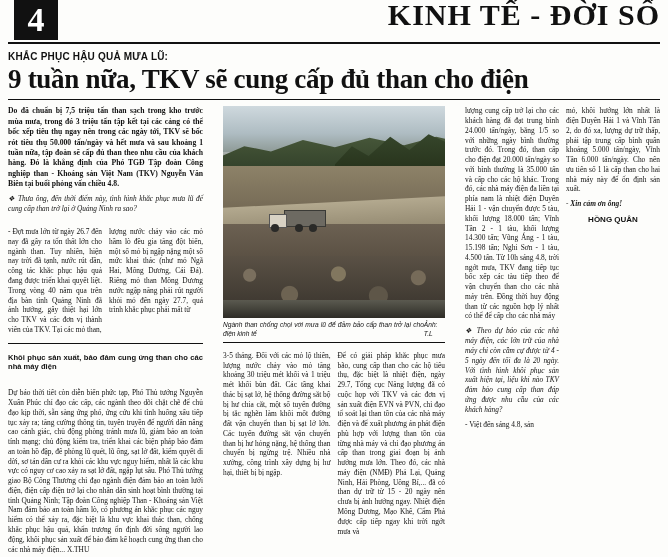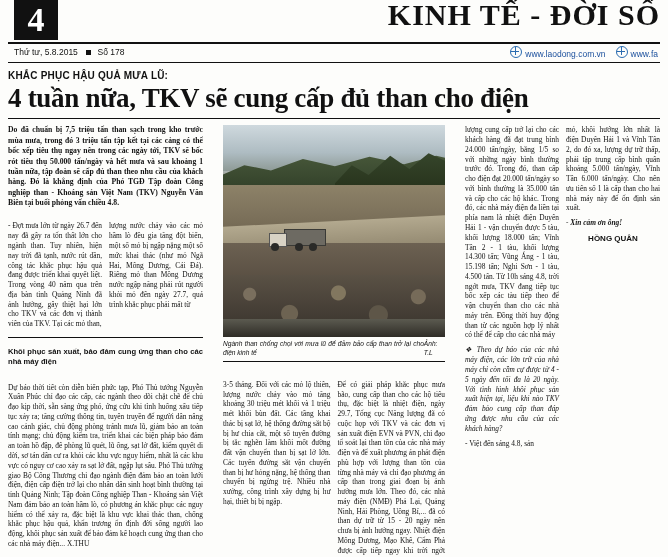--- a/index.html
+++ b/index.html
@@ -122,44 +122,30 @@
 </head>
 <body>
 
 <div class="page">
 
   <div class="masthead">
     <div class="pagenum-box">4</div>
     <div class="section-title">KINH TẾ - ĐỜI SỐ</div>
   </div>
 
-  <div class="datebar">
-    <div class="left">
-      <span>Thứ tư, 5.8.2015</span>
-      <span class="sq"></span>
-      <span>Số 178</span>
-    </div>
-    <div class="right">
-      <span>
-        <span class="globe"></span><span class="weburl">www.laodong.com.vn</span>
-      </span>
-      <span>
-        <span class="globe"></span><span class="weburl2">www.fa</span>
-      </span>
-    </div>
-  </div>
 
   <div class="kicker">KHẮC PHỤC HẬU QUẢ MƯA LŨ:</div>
-  <div class="headline">4 tuần nữa, TKV sẽ cung cấp đủ than cho điện</div>
+  <div class="headline">9 tuần nữa, TKV sẽ cung cấp đủ than cho điện</div>
   <div class="rule-under-head"></div>
 
   <div class="body">
 
     <div class="col c1">
       <div class="lead">Do đã chuẩn bị 7,5 triệu tấn than sạch trong kho trước mùa mưa, trong đó 3 triệu tấn tập kết tại các cảng có thể bốc xếp tiêu thụ ngay nên trong các ngày tới, TKV sẽ bốc rót tiêu thụ 50.000 tấn/ngày và hết mưa và sau khoảng 1 tuần nữa, tập đoàn sẽ cấp đủ than theo nhu cầu của khách hàng. Đó là khẳng định của Phó TGĐ Tập đoàn Công nghiệp than - Khoáng sản Việt Nam (TKV) Nguyễn Văn Biên tại buổi phỏng vấn chiều 4.8.</div>
+      <div class="quote">❖ Thưa ông, đến thời điểm này, tình hình khắc phục mưa lũ để cung cấp than trở lại ở Quảng Ninh ra sao?</div>
       <div style="display:flex;gap:7px;margin-top:13px;">
         <div style="flex:1;">
           <div class="p">- Đợt mưa lớn từ ngày 26.7 đến nay đã gây ra tổn thất lớn cho ngành than. Tuy nhiên, hiện nay trời đã tạnh, nước rút dần, công tác khắc phục hậu quả đang được triển khai quyết liệt. Trong vòng 40 năm qua trên địa bàn tỉnh Quảng Ninh đã ảnh hưởng, gây thiệt hại lớn cho TKV và các đơn vị thành viên của TKV. Tại các mỏ than,</div>
         </div>
         <div style="flex:1;">
           <div class="p">lượng nước chảy vào các mỏ hầm lò đều gia tăng đột biến, một số mỏ bị ngập nặng một số mức khai thác (như mỏ Ngã Hai, Mông Dương, Cái Đá). Riêng mỏ than Mông Dương nước ngập năng phải rút người khỏi mỏ đến ngày 27.7, quá trình khắc phục phải mất từ</div>
         </div>
       </div>
       <div class="hr-thin"></div>
       <div class="subhead">Khôi phục sản xuất, bảo đảm cung ứng than cho các nhà máy điện</div>
@@ -183,21 +169,21 @@
             <div class="w2"></div>
             <div class="w3"></div>
           </div>
           <div class="ph-water"></div>
         </div>
         <div class="caption">
           <span class="txt">Ngành than chống chọi với mưa lũ để đảm bảo cấp than trở lại cho điện kinh tế</span>
           <span class="credit">Ảnh: T.L</span>
         </div>
       </div>
-      <div style="display:flex;gap:7px;margin-top:18px;">
+      <div style="display:flex;gap:7px;margin-top:8px;">
         <div style="flex:1;">
           <div class="p">3-5 tháng. Đối với các mỏ lộ thiên, lượng nước chảy vào mỏ tăng khoảng 30 triệu mét khối và 1 triệu mét khối bùn đất. Các tầng khai thác bị sạt lở, hệ thống đường sắt bộ bị hư chia cắt, một số tuyến đường bị tắc nghẽn làm khôi mốt đường đất vận chuyển than bị sạt lở lớn. Các tuyến đường sắt vận chuyển than bị hư hỏng nặng, hệ thống than chuyển bị ngừng trệ. Nhiều nhà xưởng, công trình xây dựng bị hư hại, thiết bị bị ngập.</div>
         </div>
         <div style="flex:1;">
           <div class="p">Để có giải pháp khắc phục mưa bão, cung cấp than cho các hộ tiêu thụ, đặc biệt là nhiệt điện, ngày 29.7, Tổng cục Năng lượng đã có cuộc họp với TKV và các đơn vị sản xuất điện EVN và PVN, chỉ đạo tổ soát lại than tồn của các nhà máy điện và để xuất phương án phát điện phù hợp với lượng than tồn của từng nhà máy và chỉ đạo phương án cấp than trong giai đoạn bị ảnh hưởng mưa lớn. Theo đó, các nhà máy điện (NMĐ) Phả Lại, Quảng Ninh, Hải Phòng, Uông Bí,... đã có than dự trữ từ 15 - 20 ngày nên chưa bị ảnh hưởng ngay. Nhiệt điện Mông Dương, Mạo Khê, Cẩm Phả được cấp tiếp ngay khi trời ngớt mưa và</div>
         </div>
       </div>
     </div>
 
     <div class="col c3">

